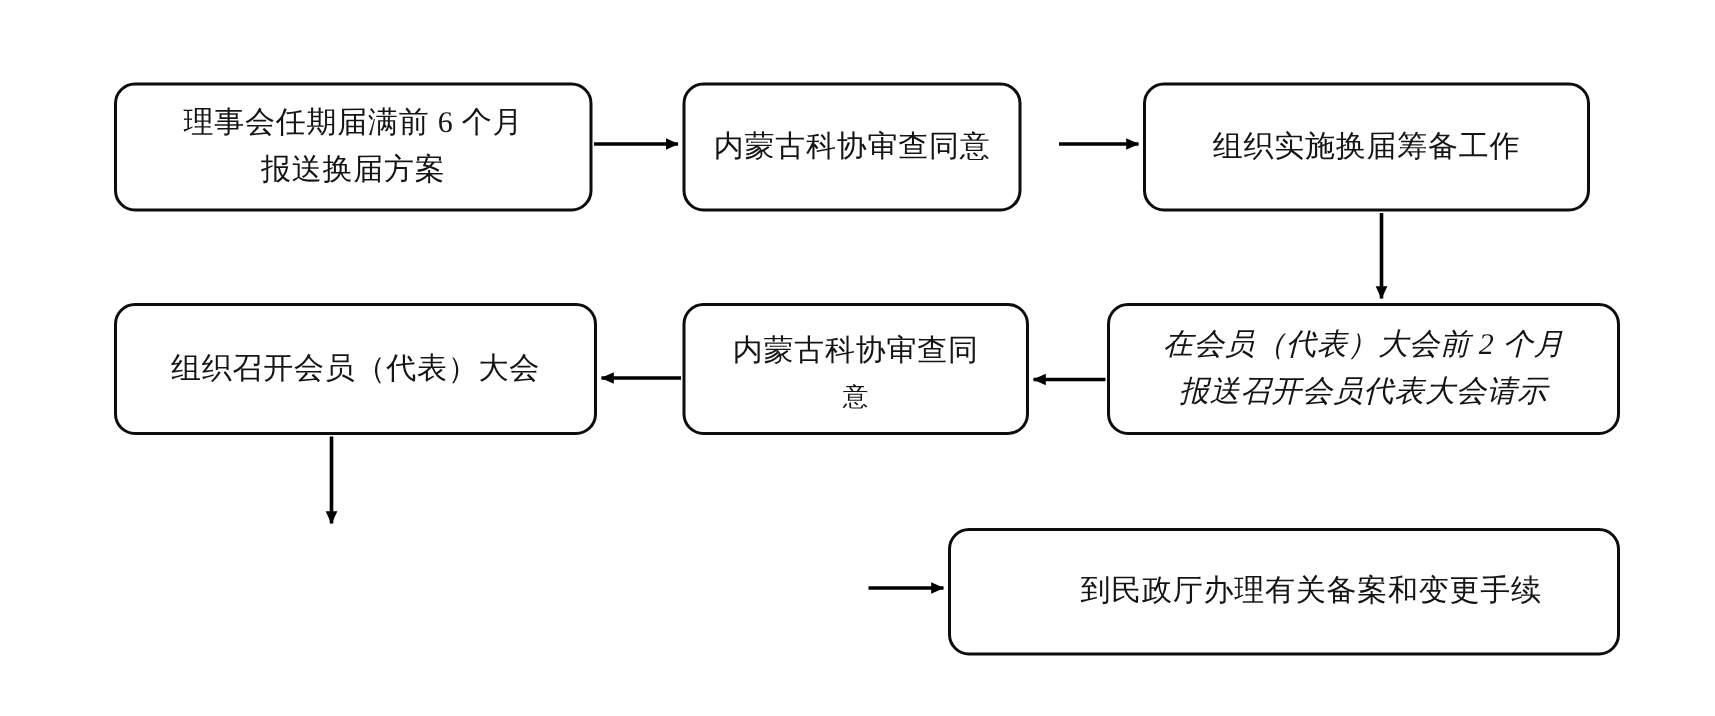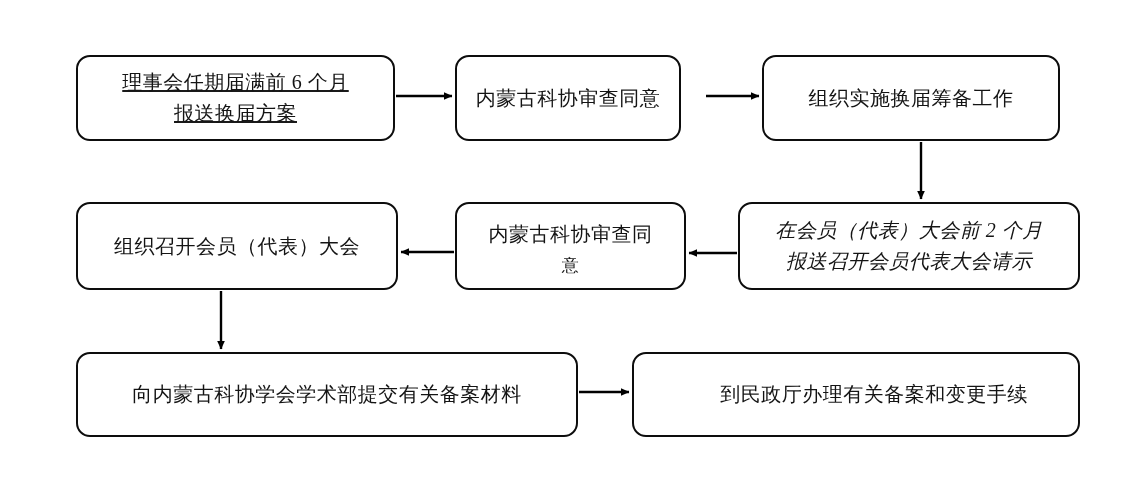--- a/index.html
+++ b/index.html
@@ -44,21 +44,21 @@
     width: 100%;
     padding: 0 8px;
     box-sizing: border-box;
     font-size: 20px;
     line-height: 1.55;
     letter-spacing: 0.5px;
     white-space: pre-line;
     color: #141414;
   }
   
-  #node-1 { left: 76px;  top: 55px;  width: 319px; height: 86px; text-decoration: underline; }
+  #node-1 { left: 76px;  top: 55px;  width: 319px; height: 86px; }
   #node-2 { left: 455px; top: 55px;  width: 226px; height: 86px; }
   #node-3 { left: 762px; top: 55px;  width: 298px; height: 86px; }
   
   #node-4 { left: 738px; top: 202px; width: 342px; height: 88px; font-style: italic; }
   #node-5 { left: 455px; top: 202px; width: 231px; height: 88px; }
   #node-6 { left: 76px;  top: 202px; width: 322px; height: 88px; }
   
   #node-7 { left: 76px;  top: 352px; width: 502px; height: 85px; }
   #node-8 { left: 632px; top: 352px; width: 448px; height: 85px; padding-left: 36px; }
 
@@ -117,21 +117,18 @@
   </div>
 
   <div class="node" id="node-5">
     <span class="node-label"><span>内蒙古科协审查同</span><br><span class="wrap-tail">意</span></span>
   </div>
 
   <div class="node" id="node-6">
     <span class="node-label">组织召开会员（代表）大会</span>
   </div>
 
-  <div class="node" id="node-7">
-    <span class="node-label">向内蒙古科协学会学术部提交有关备案材料</span>
-  </div>
 
   <div class="node" id="node-8">
     <span class="node-label">到民政厅办理有关备案和变更手续</span>
   </div>
 
 </div>
 
 </body></html>

